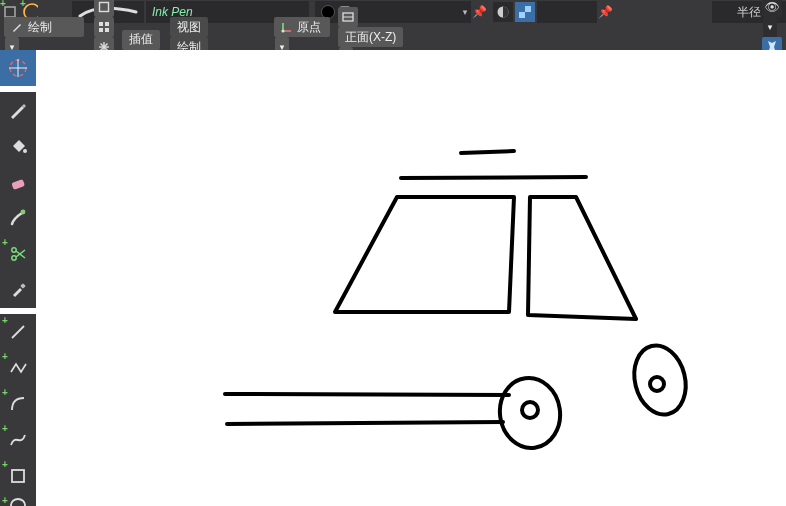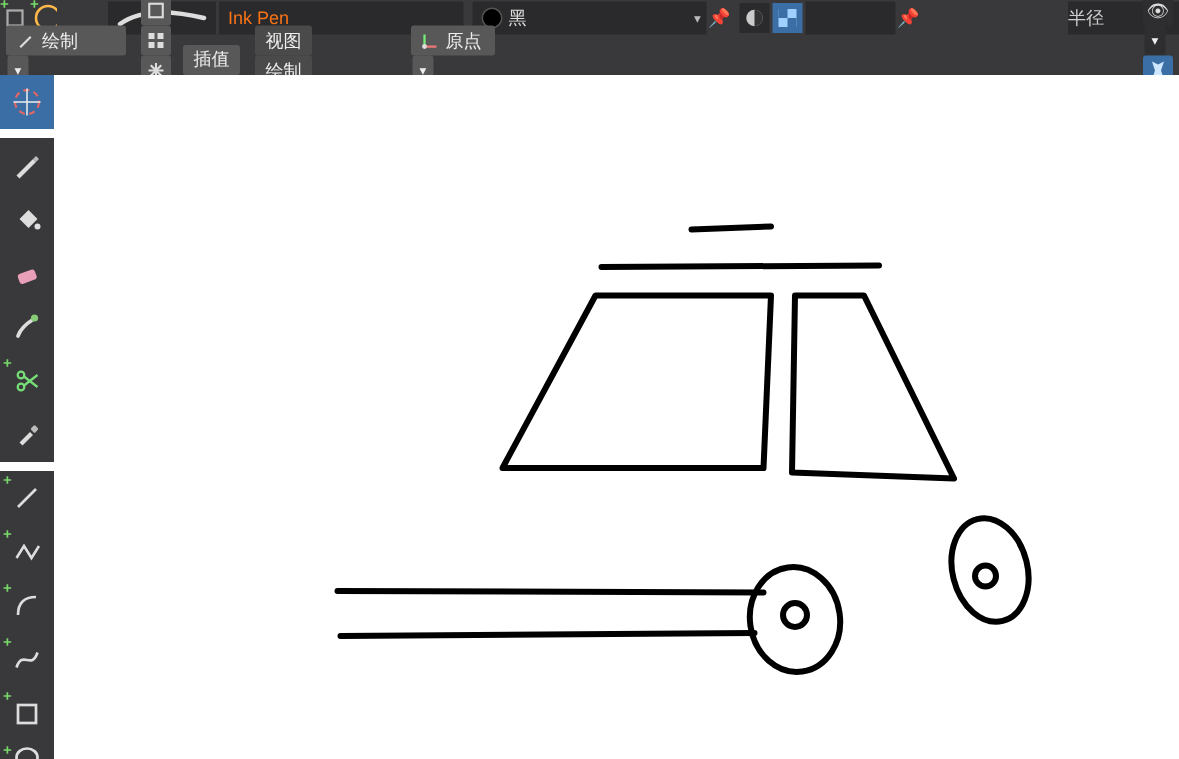--- a/index.html
+++ b/index.html
@@ -1,30 +1,30 @@
 <!DOCTYPE html>
 <html><head>
 <meta charset="utf-8">
 <style>
   * { box-sizing: border-box; margin: 0; padding: 0; }
   html, body { width: 786px; height: 506px; overflow: hidden; font-family: sans-serif; font-size: 12px; background: #fff; }
   .topbar { display: flex; align-items: center; height: 24px; background: #39393b; color: #ddd; }
   .topbar .seg { display: flex; align-items: center; height: 100%; }
   .topbar .iconcell { width: 16px; height: 16px; display: inline-flex; align-items: center; justify-content: center; }
   .topbar .brush-preview { width: 72px; height: 22px; background: #2a2a2c; display: flex; align-items: center; justify-content: center; margin-right: 2px; }
-  .topbar .name-field { width: 163px; height: 22px; background: #2a2a2c; color: #f97316; padding: 0 6px; display: flex; align-items: center; }
+  .topbar .name-field { width: 163px; height: 22px; background: #2a2a2c; color: #86efac; padding: 0 6px; display: flex; align-items: center; font-style: italic; }
   .topbar .color-swatch { width: 14px; height: 14px; border-radius: 50%; background: #000; border: 1px solid #555; margin: 0 4px 0 6px; }
   .topbar .pin { width: 18px; height: 22px; display: flex; align-items: center; justify-content: center; color: #999; }
   .topbar .drop { width: 12px; height: 22px; display: flex; align-items: center; justify-content: center; color: #bbb; }
   .topbar .mid-icons { display: flex; align-items: center; gap: 2px; margin-left: 4px; }
   .topbar .mid-icons .ic { width: 20px; height: 20px; background: #2a2a2c; display: flex; align-items: center; justify-content: center; }
   .topbar .mid-icons .ic.active { background: #3b6ea5; }
   .topbar .slider-label { width: 40px; }
   .topbar .slider-num { flex: 1; text-align: right; font-variant-numeric: tabular-nums; }
-  .topbar .right-field { width: 74px; height: 22px; background: #2a2a2c; color: #ccc; display: flex; align-items: center; justify-content: flex-start; }
+  .topbar .right-field { width: 74px; height: 22px; background: #2a2a2c; color: #ccc; display: flex; align-items: center; justify-content: center; }
 
   .secbar { display: flex; align-items: center; height: 26px; background: #39393b; color: #ddd; position: relative; }
   .btn { height: 20px; background: #585858; color: #eee; padding: 0 7px; display: flex; align-items: center; border-radius: 2px; }
   .drop2 { width: 14px; height: 20px; display: flex; align-items: center; justify-content: center; background: #585858; border-radius: 2px; margin-left: 1px; color:#eee; }
   .icon-btn { width: 20px; height: 20px; background: #4a4a4a; display: flex; align-items: center; justify-content: center; border-radius: 2px; }
   .icon-btn.sq { background: #585858; }
   .chev { font-size: 9px; line-height: 1; }
 
   .canvas-wrap { position: relative; width: 786px; height: 456px; background: #fff; }
   .toolbar-left { position: absolute; left: 0; top: 0; width: 36px; background: transparent; display: flex; flex-direction: column; }
@@ -190,20 +190,34 @@
         </svg>
       <span>原点</span>
     </div>
     <div class="drop2">
         <span class="chev">▾</span>
       </div>
   </div>
 
   <div class="gap" style="width:8px;"></div>
 
+  <div class="seg" style="gap:1px;">
+    <div class="icon-btn sq">
+        <svg width="14" height="14">
+          <rect x="2" y="3" width="10" height="8" fill="none" stroke="#ddd" stroke-width="1.3"></rect>
+          <line x1="2" y1="7" x2="12" y2="7" stroke="#ddd" stroke-width="1"></line>
+        </svg>
+      </div>
+    <div class="btn">
+        <span>正面(X-Z)</span>
+      </div>
+    <div class="drop2">
+        <span class="chev">▾</span>
+      </div>
+  </div>
 
   <div class="gap" style="flex:1;"></div>
 
   <div class="seg" style="gap:2px; padding-right:4px;">
     <div class="icon-btn" style="background:#2e2e30;">
         <span style="font-size:12px;">👁</span>
       </div>
     <div class="drop2" style="background:#2e2e30;">
         <span class="chev">▾</span>
       </div>

